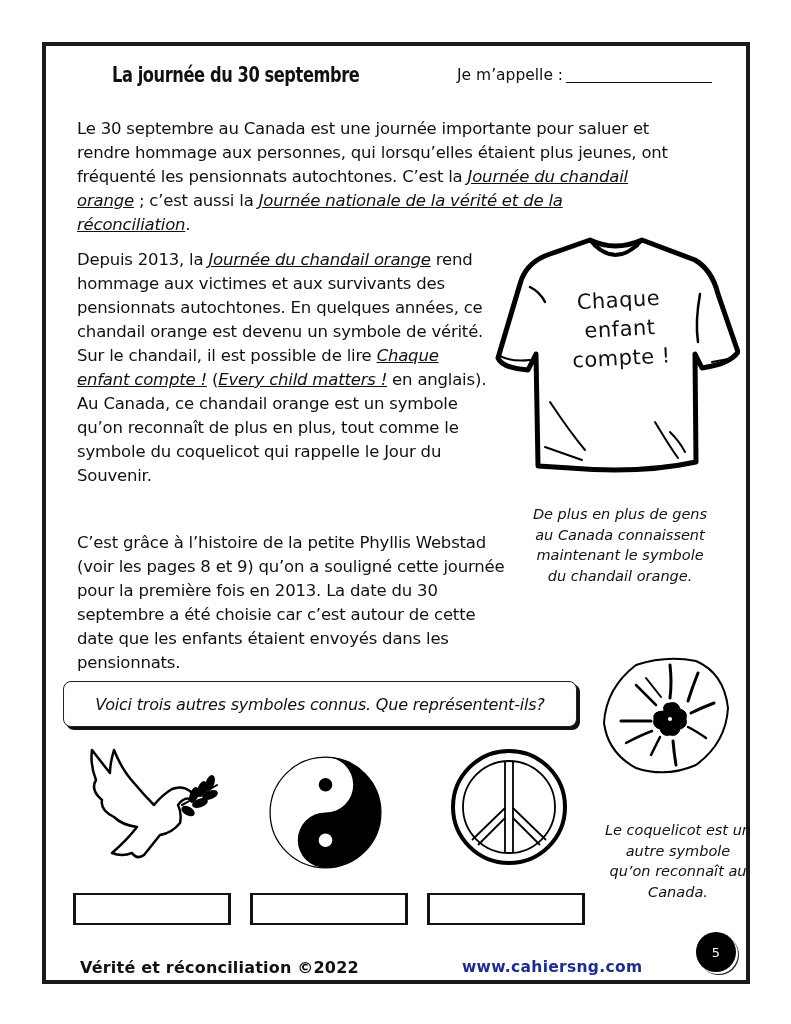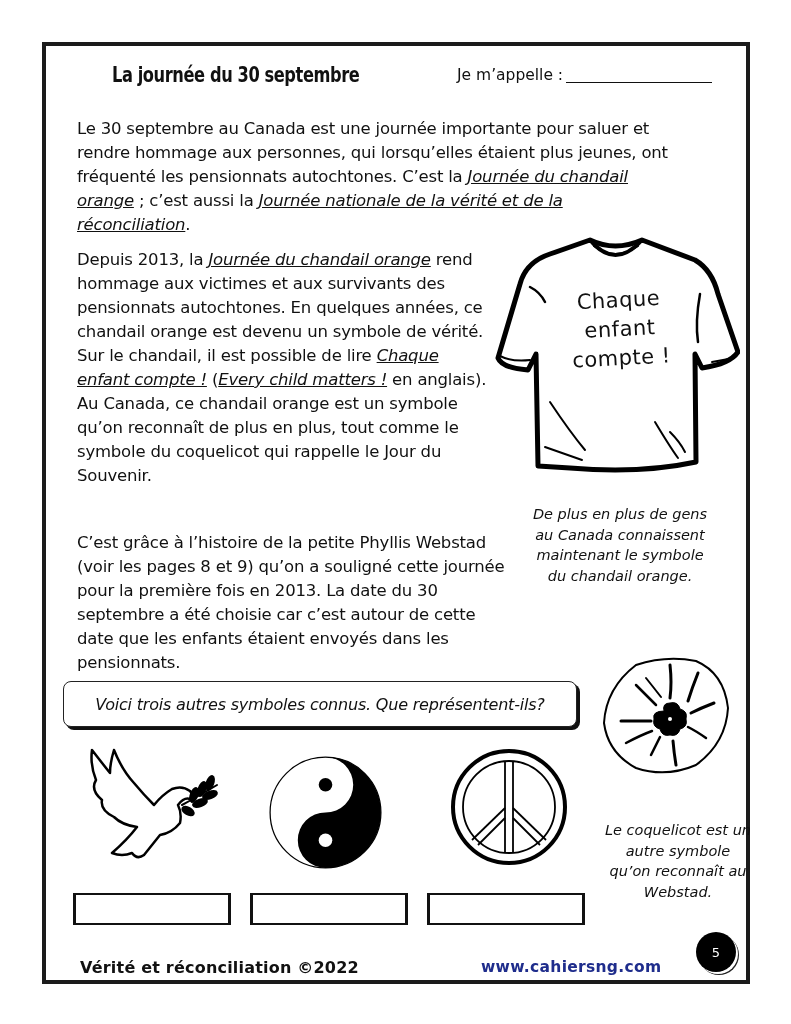--- a/index.html
+++ b/index.html
@@ -28,21 +28,21 @@
   .prompt-text { font-style: italic; font-size: 16px; letter-spacing: -0.2px; }
   .poppy { position: absolute; left: 596px; top: 653px; width: 140px; height: 125px; }
   .symbol { position: absolute; }
   .dove { left: 82px; top: 745px; width: 140px; height: 130px; }
   .yinyang { left: 268px; top: 755px; width: 115px; height: 115px; }
   .peace { left: 450px; top: 748px; width: 118px; height: 118px; }
   .answer-box { position: absolute; top: 893px; width: 158px; height: 32px; border: 2px solid #111;
                 border-left-width: 3px; border-right-width: 3px; box-sizing: border-box; background: #fff; }
   .ab1 { left: 73px; } .ab2 { left: 250px; } .ab3 { left: 427px; }
   .footer-left { position: absolute; left: 80px; top: 958px; font-size: 16px; font-weight: bold; letter-spacing: 0.2px; }
-  .footer-right { position: absolute; left: 462px; top: 958px; font-size: 15.5px; font-weight: bold; color: #1f2d8c; letter-spacing: 0.3px; margin-left: 19px; }
+  .footer-right { position: absolute; left: 462px; top: 958px; font-size: 15.5px; font-weight: bold; color: #1f2d8c; letter-spacing: 0.3px; }
   .page-num { position: absolute; left: 696px; top: 932px; width: 40px; height: 40px; border-radius: 50%; background: #000;
               color: #fff; font-size: 13px; display: flex; align-items: center; justify-content: center;
               box-shadow: 2px 2px 0 #fff, 3px 3px 0 #222; }
 </style>
 </head>
 <body>
 
 <div class="page-frame"></div>
 
 <div class="title">La journée du 30 septembre</div>
@@ -87,21 +87,21 @@
   <path d="M102 20 Q96 35 92 48" stroke-width="3"></path>
   <path d="M118 50 Q105 55 95 60" stroke-width="3"></path>
   <path d="M110 85 Q100 78 92 74" stroke-width="2.5"></path>
   <path d="M80 112 Q78 100 77 88" stroke-width="3"></path>
   <path d="M55 102 Q60 92 64 84" stroke-width="2.5"></path>
   <path d="M30 90 Q45 82 56 78" stroke-width="2.5"></path>
   <path d="M25 68 Q40 68 55 68" stroke-width="3"></path>
   <path d="M40 32 Q50 42 60 52" stroke-width="2.5"></path>
   <path d="M50 25 Q58 35 65 44" stroke-width="2"></path>
 </svg>
-<p class="caption cap-poppy">Le coquelicot est un autre symbole qu’on reconnaît au Webstad.</p>
+<p class="caption cap-poppy">Le coquelicot est un autre symbole qu’on reconnaît au Canada.</p>
 
 <svg class="symbol dove" viewBox="0 0 140 130" fill="none" stroke="#000" stroke-width="2.5" stroke-linejoin="round" stroke-linecap="round">
   <path d="M10 5 Q8 20 14 35 Q8 45 20 55 Q18 65 32 72 Q40 80 55 82 Q45 95 30 108 Q40 112 50 108 Q55 115 62 110 Q70 100 78 90 Q90 88 98 78 Q100 68 96 60 Q102 52 108 54 Q112 50 108 46 Q100 40 90 44 Q80 50 72 60 Q62 50 52 38 Q40 25 32 5 Q28 18 28 28 Q20 18 10 5 Z"></path>
   <path d="M100 60 Q115 52 135 40" stroke-width="2"></path>
   <ellipse cx="112" cy="50" rx="3" ry="7" fill="#000" transform="rotate(20 112 50)"></ellipse>
   <ellipse cx="120" cy="44" rx="3" ry="7" fill="#000" transform="rotate(20 120 44)"></ellipse>
   <ellipse cx="128" cy="38" rx="3" ry="7" fill="#000" transform="rotate(20 128 38)"></ellipse>
   <ellipse cx="118" cy="58" rx="7" ry="3" fill="#000" transform="rotate(-20 118 58)"></ellipse>
   <ellipse cx="128" cy="50" rx="7" ry="3" fill="#000" transform="rotate(-20 128 50)"></ellipse>
   <ellipse cx="106" cy="66" rx="6" ry="3" fill="#000" transform="rotate(30 106 66)"></ellipse>

